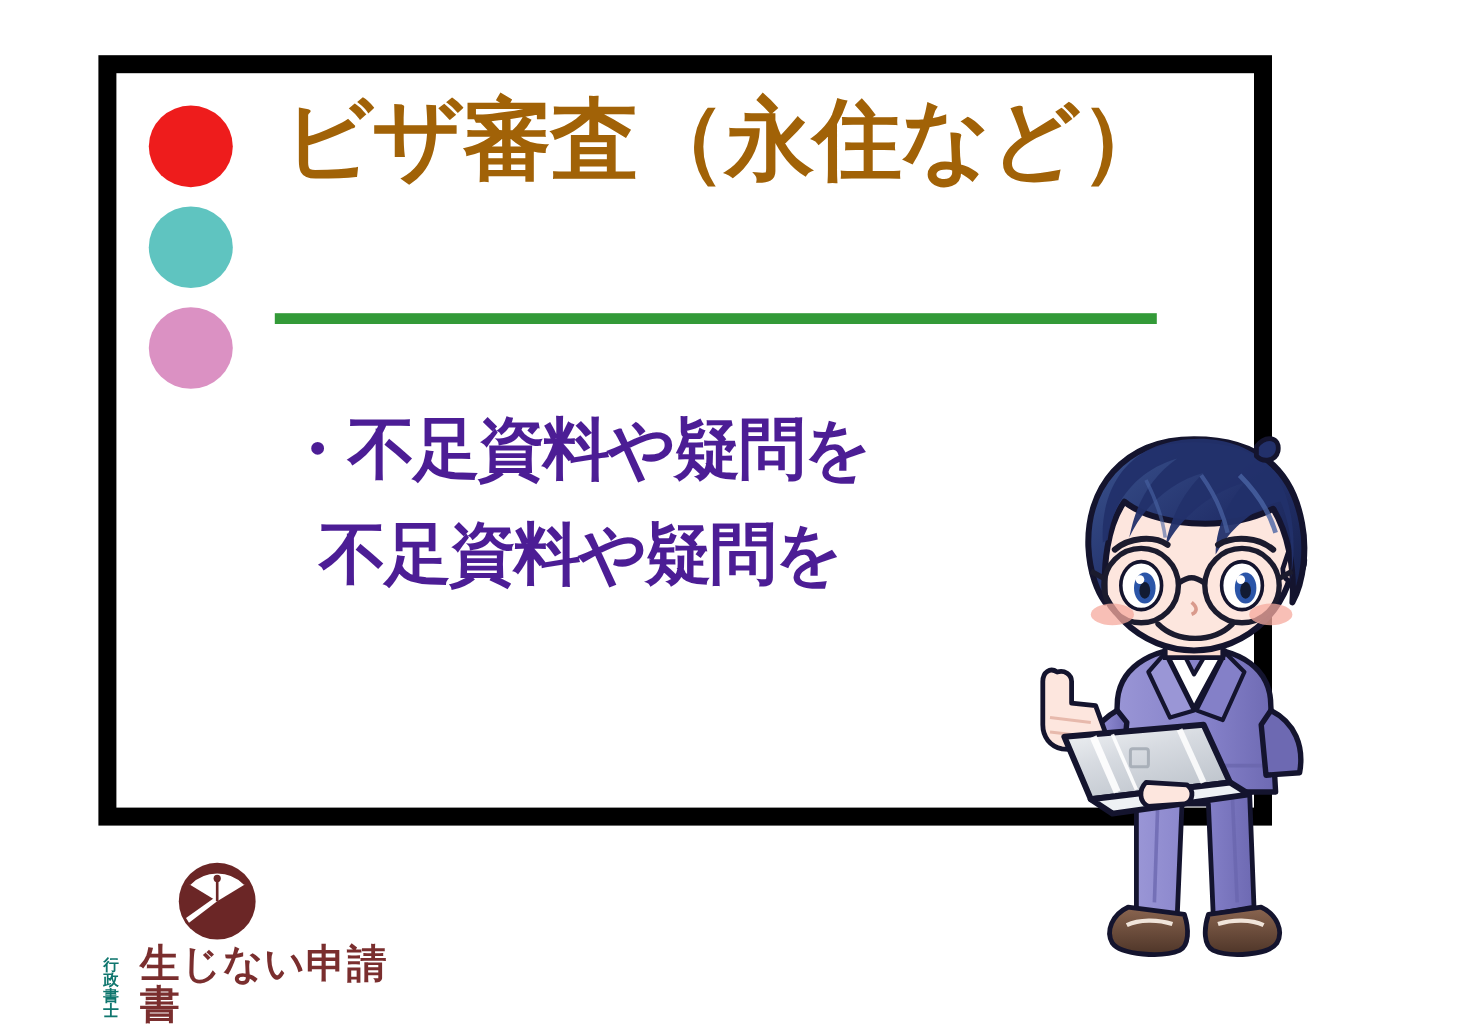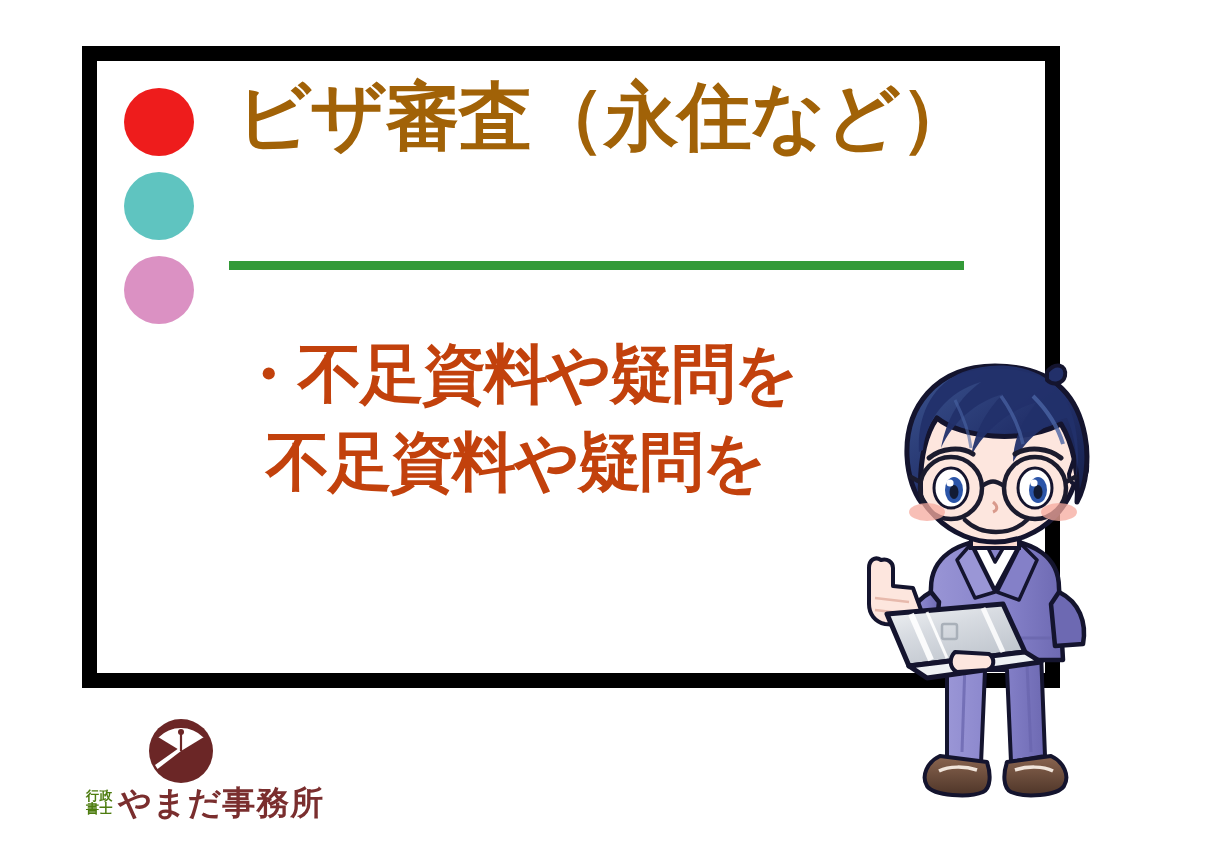--- a/index.html
+++ b/index.html
@@ -81,24 +81,24 @@
 
   
   .body-block {
     position: absolute;
     left: 236px;
     top: 330px;
     width: 700px;
     z-index: 3;
   }
   .body-line {
-    font-size: 64px;
+    font-size: 56px;
     line-height: 88px;
     font-weight: 700;
-    color: #c2410c;
+    color: #4c1d95;
     letter-spacing: -2px;
     white-space: nowrap;
   }
   .body-line.indent { padding-left: 30px; }
 
   
   .logo {
     position: absolute;
     left: 86px;
     top: 718px;
@@ -120,21 +120,21 @@
     display: flex;
     align-items: flex-end;
     gap: 5px;
   }
   .logo-small {
     display: flex;
     flex-direction: column;
     line-height: 13px;
     font-size: 13px;
     font-weight: 700;
-    color: #4d7c0f;
+    color: #0f766e;
     letter-spacing: 0.5px;
     padding-bottom: 5px;
   }
   .logo-main {
     font-size: 33px;
     font-weight: 700;
     color: #7A2E2E;
     line-height: 34px;
     letter-spacing: 1px;
   }
@@ -183,21 +183,21 @@
         <path d="M33 33 L33 15" stroke="#6B2626" stroke-width="2.2" fill="none"></path>
         <circle cx="33" cy="14" r="3" fill="#6B2626"></circle>
         <path d="M10 19 A32 32 0 0 1 56 19" stroke="#6B2626" stroke-width="1.4" fill="none"></path>
       </svg>
     </div>
     <div class="logo-text-row">
       <span class="logo-small">
         <span>行政</span>
         <span>書士</span>
       </span>
-      <span class="logo-main">やまだ事務所</span>
+      <span class="logo-main">生じない申請書</span>
     </div>
   </div>
 
   <div class="character">
     <svg viewBox="0 0 320 495" xmlns="http://www.w3.org/2000/svg">
       <defs>
         <linearGradient id="hairGrad" x1="0" y1="0" x2="1" y2="1">
           <stop offset="0%" stop-color="#3C5590"></stop>
           <stop offset="55%" stop-color="#22306A"></stop>
           <stop offset="100%" stop-color="#16204A"></stop>

